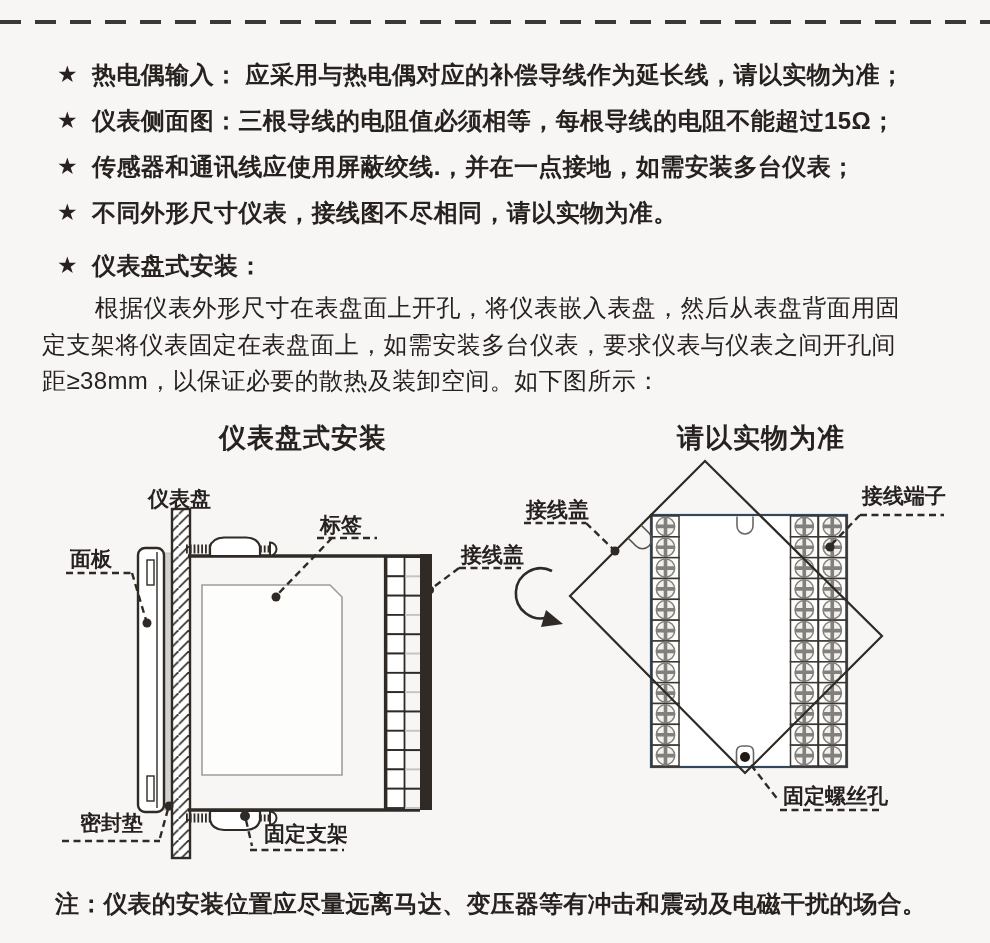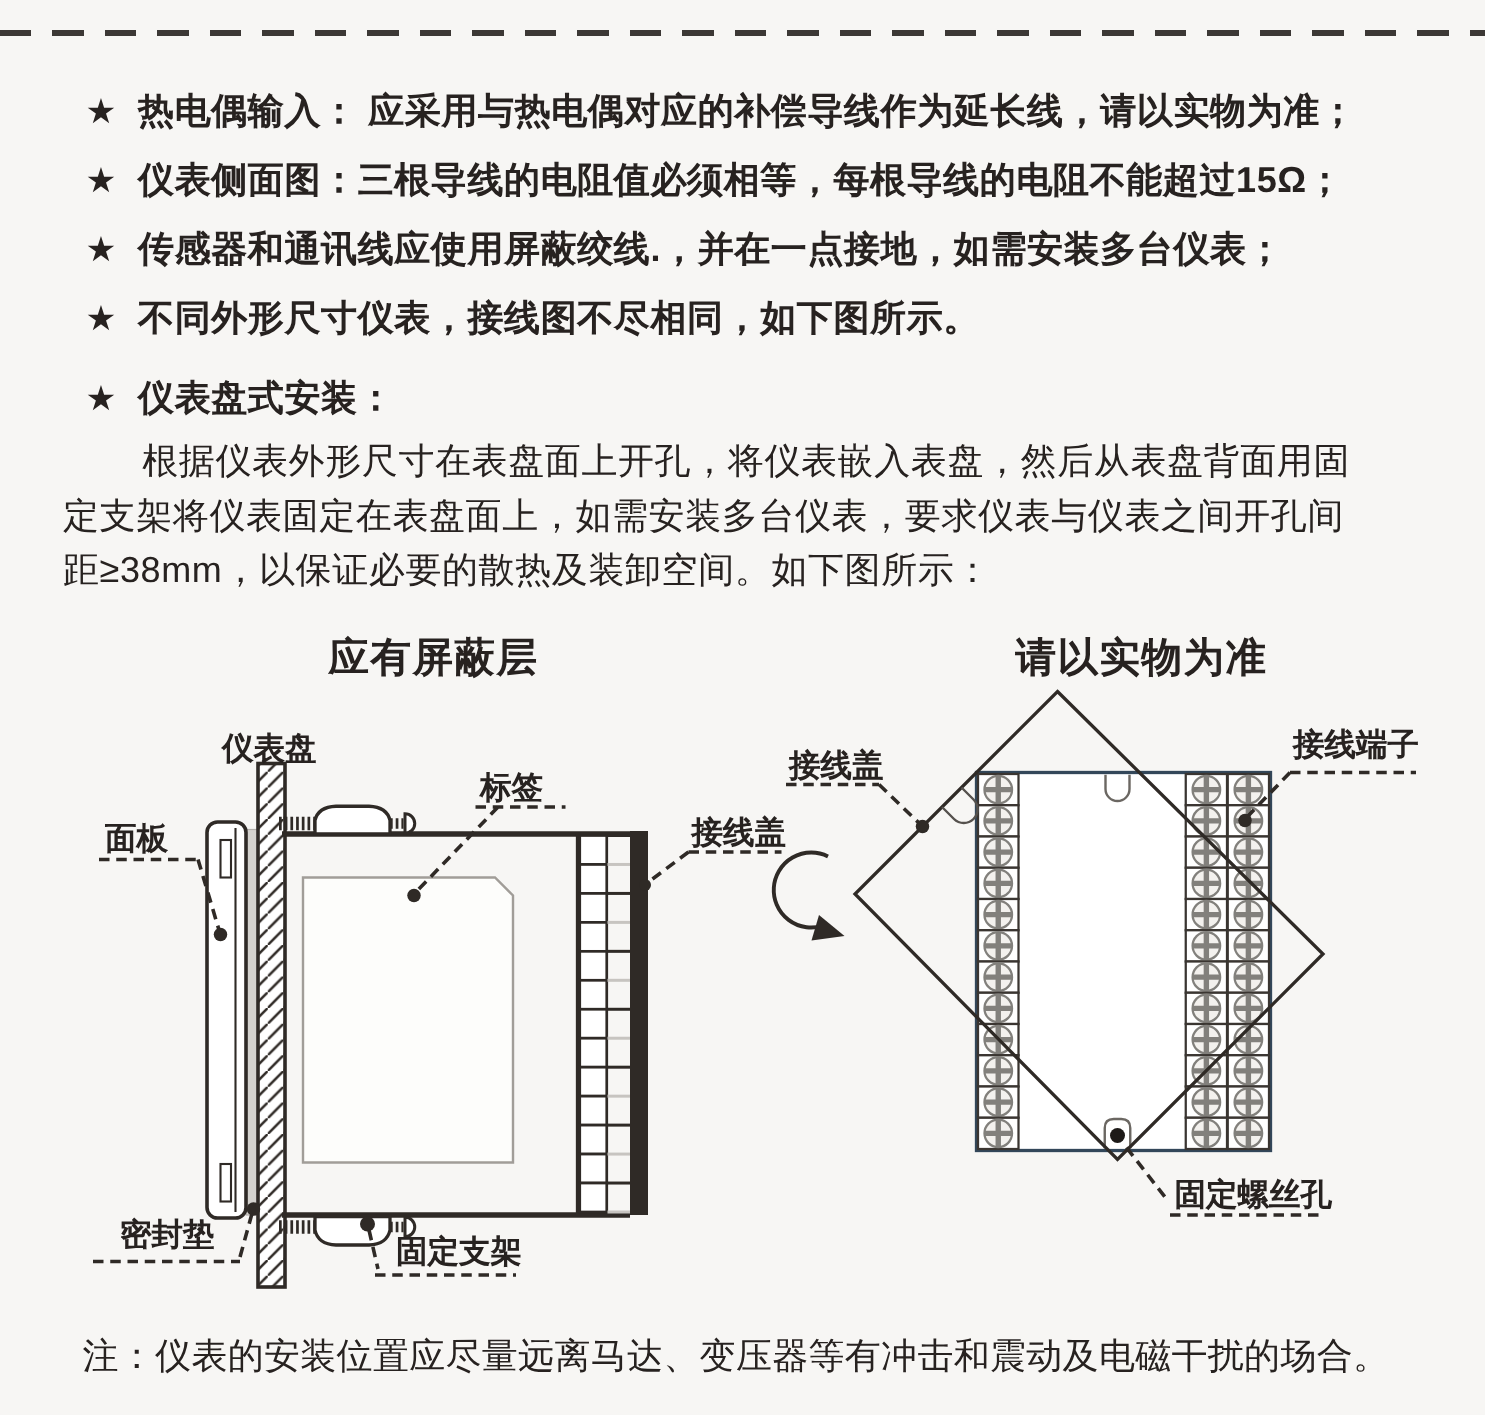--- a/index.html
+++ b/index.html
@@ -7,21 +7,21 @@
         font-family:"Liberation Sans","DejaVu Sans",sans-serif;color:#272220;}
   .top-dash{position:absolute;left:0;top:20px;width:990px;height:3.5px;
         background:repeating-linear-gradient(90deg,#3c3835 0 21px,transparent 21px 35px);}
   .bullet{position:absolute;left:57px;display:flex;gap:14px;font-weight:bold;font-size:24px;
         white-space:nowrap;letter-spacing:0.4px;line-height:1.15;}
   .star{font-size:23px;}
   .para{position:absolute;left:42px;top:290px;width:874px;font-weight:normal;font-size:24px;
         line-height:36.5px;text-indent:2.2em;letter-spacing:0.4px;}
   .dtitle{position:absolute;top:420px;font-family:"Liberation Serif","DejaVu Serif",serif;
         font-weight:bold;font-size:27px;letter-spacing:1px;white-space:nowrap;}
-  .note{position:absolute;left:55px;top:888px;font-weight:normal;font-size:24px;
+  .note{position:absolute;left:55px;top:888px;font-weight:bold;font-size:24px;
         letter-spacing:0.2px;white-space:nowrap;}
   svg.diagram{position:absolute;left:0;top:440px;}
   text.dlabel{font-family:"Liberation Sans","DejaVu Sans",sans-serif;font-weight:bold;
         font-size:21px;fill:#272220;}
   .dash{stroke:#2f2a26;stroke-width:2.4;stroke-dasharray:7 4.5;fill:none;}
 </style>
 </head>
 <body>
 
 <div class="page">
@@ -35,30 +35,30 @@
   <div class="bullet" style="top:107px">
     <span class="star">★</span>
     <span>仪表侧面图：三根导线的电阻值必须相等，每根导线的电阻不能超过15Ω；</span>
   </div>
   <div class="bullet" style="top:153px">
     <span class="star">★</span>
     <span>传感器和通讯线应使用屏蔽绞线.，并在一点接地，如需安装多台仪表；</span>
   </div>
   <div class="bullet" style="top:199px">
     <span class="star">★</span>
-    <span>不同外形尺寸仪表，接线图不尽相同，如下图所示。</span>
+    <span>不同外形尺寸仪表，接线图不尽相同，请以实物为准。</span>
   </div>
   <div class="bullet" style="top:252px">
     <span class="star">★</span>
     <span>仪表盘式安装：</span>
   </div>
 
   <div class="para">根据仪表外形尺寸在表盘面上开孔，将仪表嵌入表盘，然后从表盘背面用固定支架将仪表固定在表盘面上，如需安装多台仪表，要求仪表与仪表之间开孔间距≥38mm，以保证必要的散热及装卸空间。如下图所示：</div>
 
-  <div class="dtitle" style="left:219px">应有屏蔽层</div>
+  <div class="dtitle" style="left:219px">仪表盘式安装</div>
   <div class="dtitle" style="left:677px">请以实物为准</div>
 
   <svg class="diagram" width="990" height="450" viewBox="0 440 990 450">
     <defs>
       <pattern id="hatch" patternUnits="userSpaceOnUse" width="10.5" height="10.5">
         <line x1="-1" y1="11.5" x2="11.5" y2="-1" stroke="#2f2a26" stroke-width="1.7"></line>
       </pattern>
     </defs>
 
     <g>

